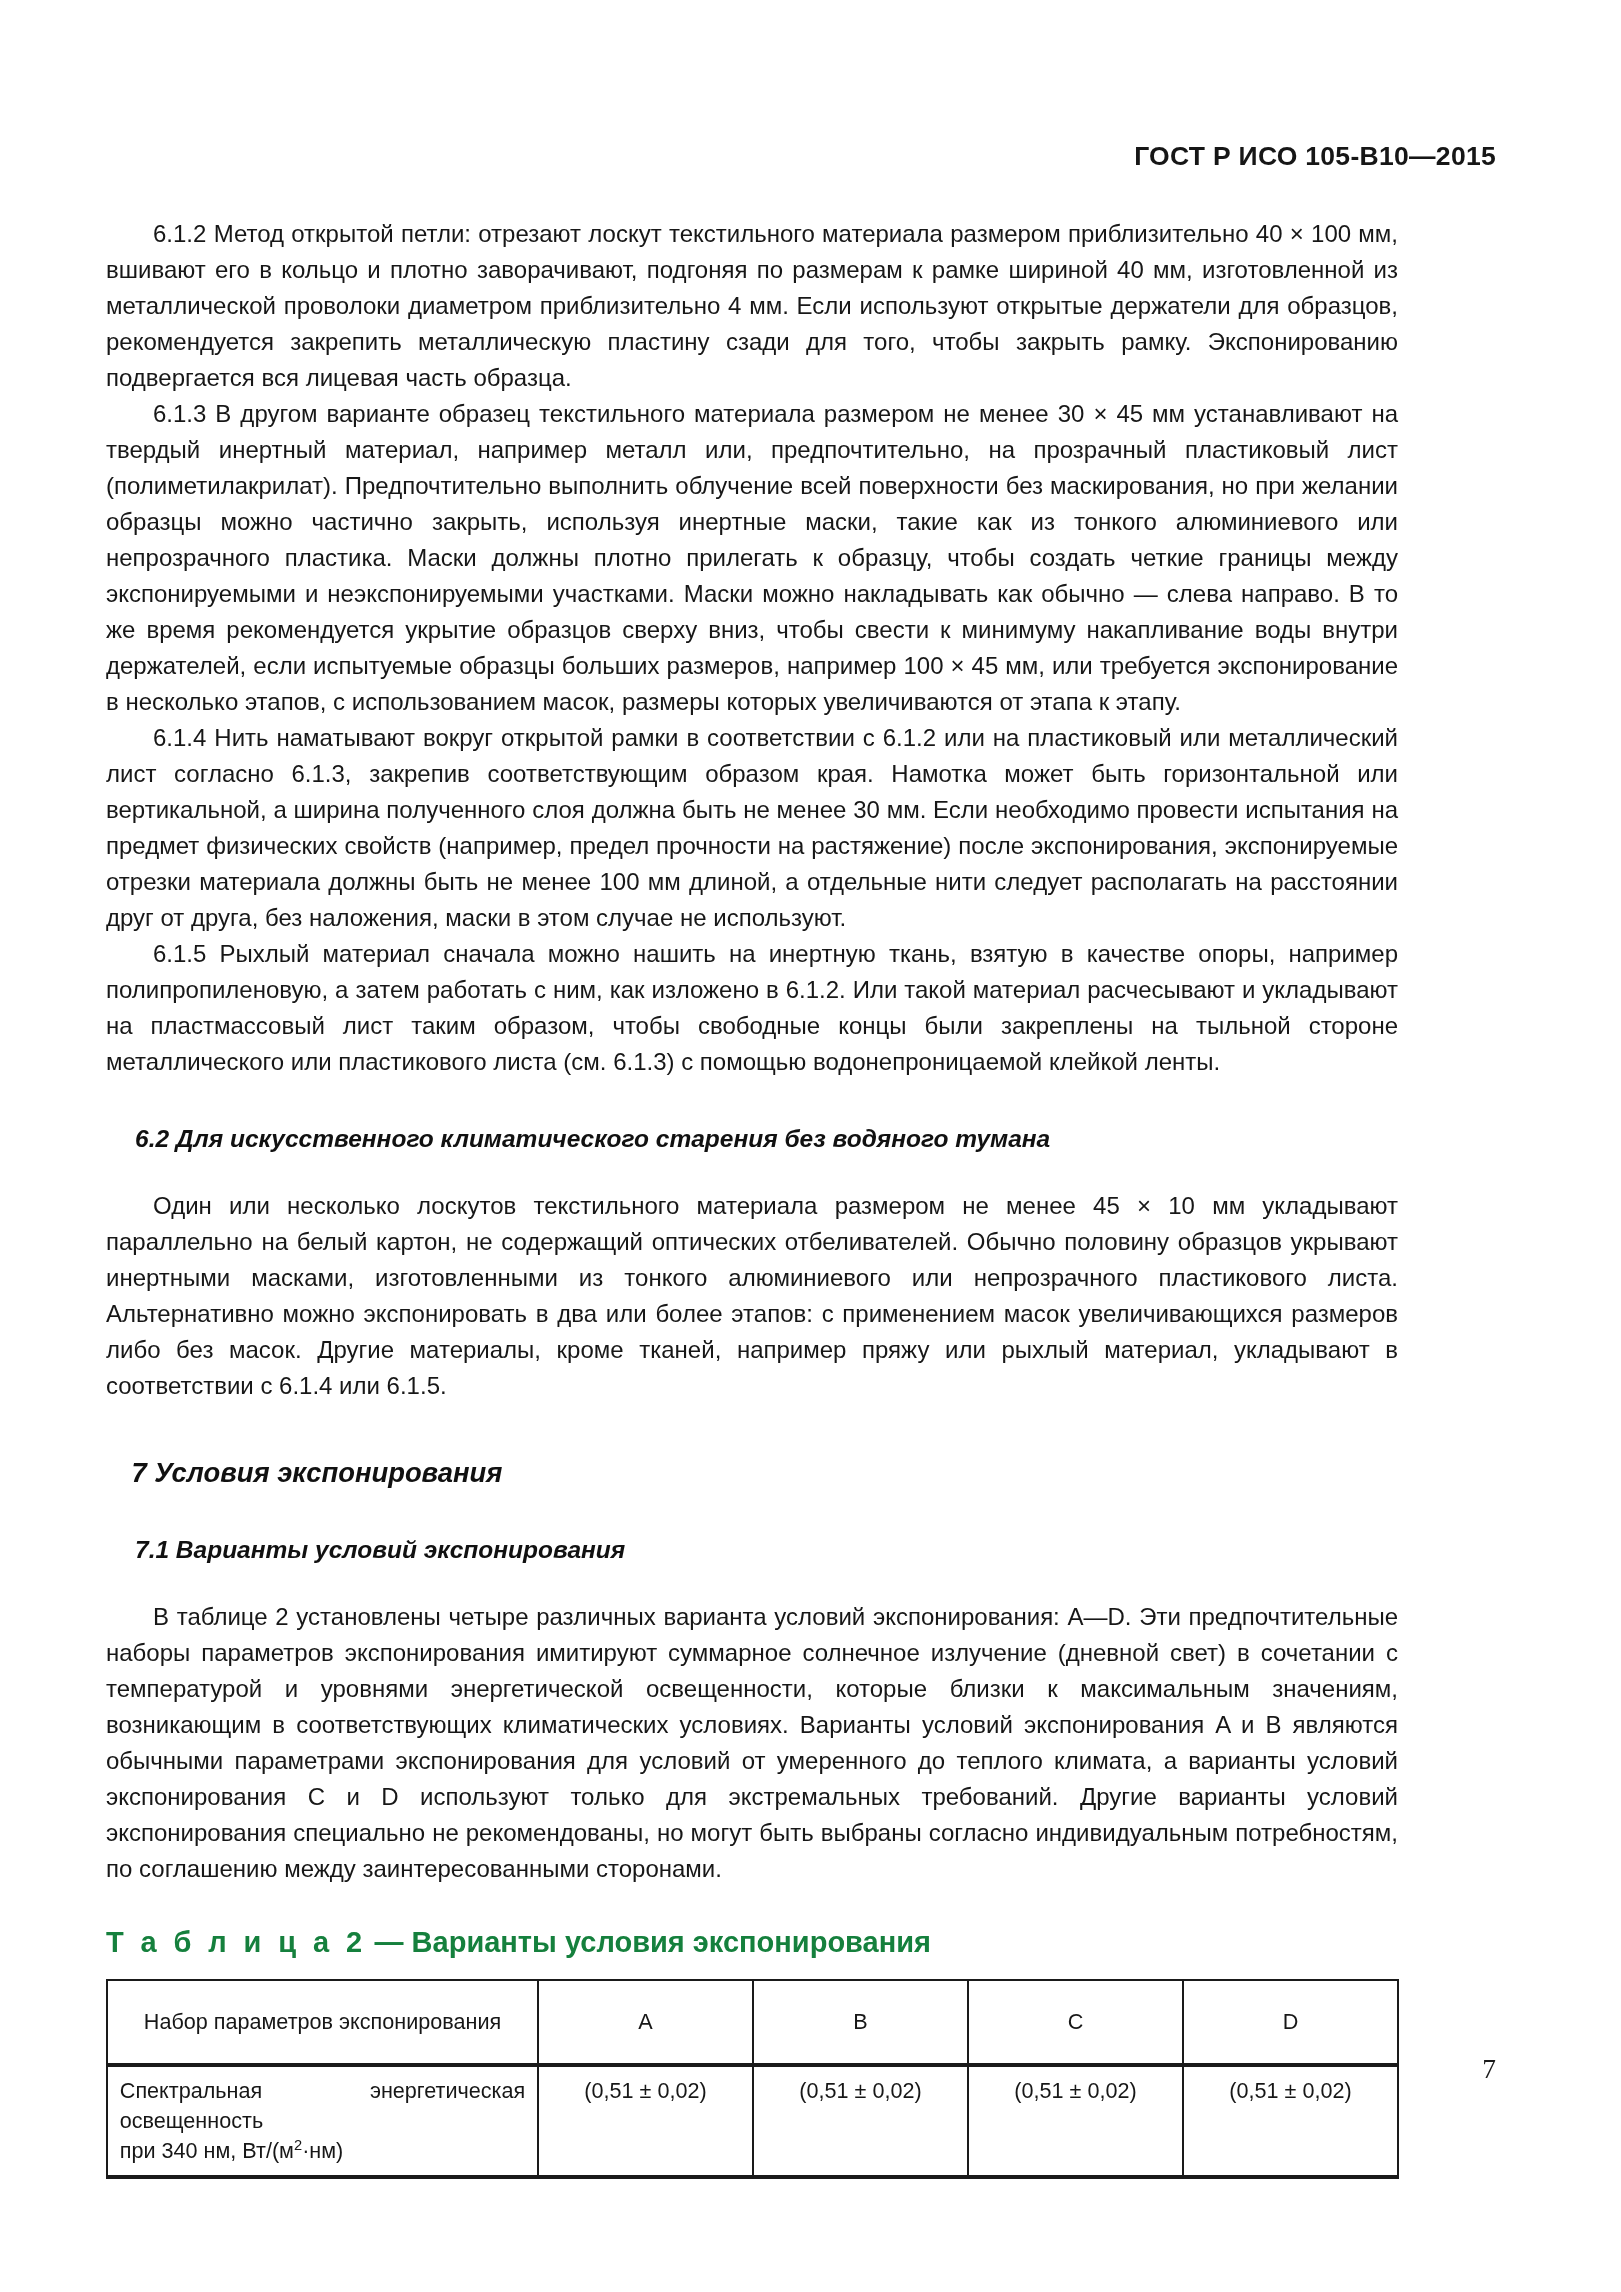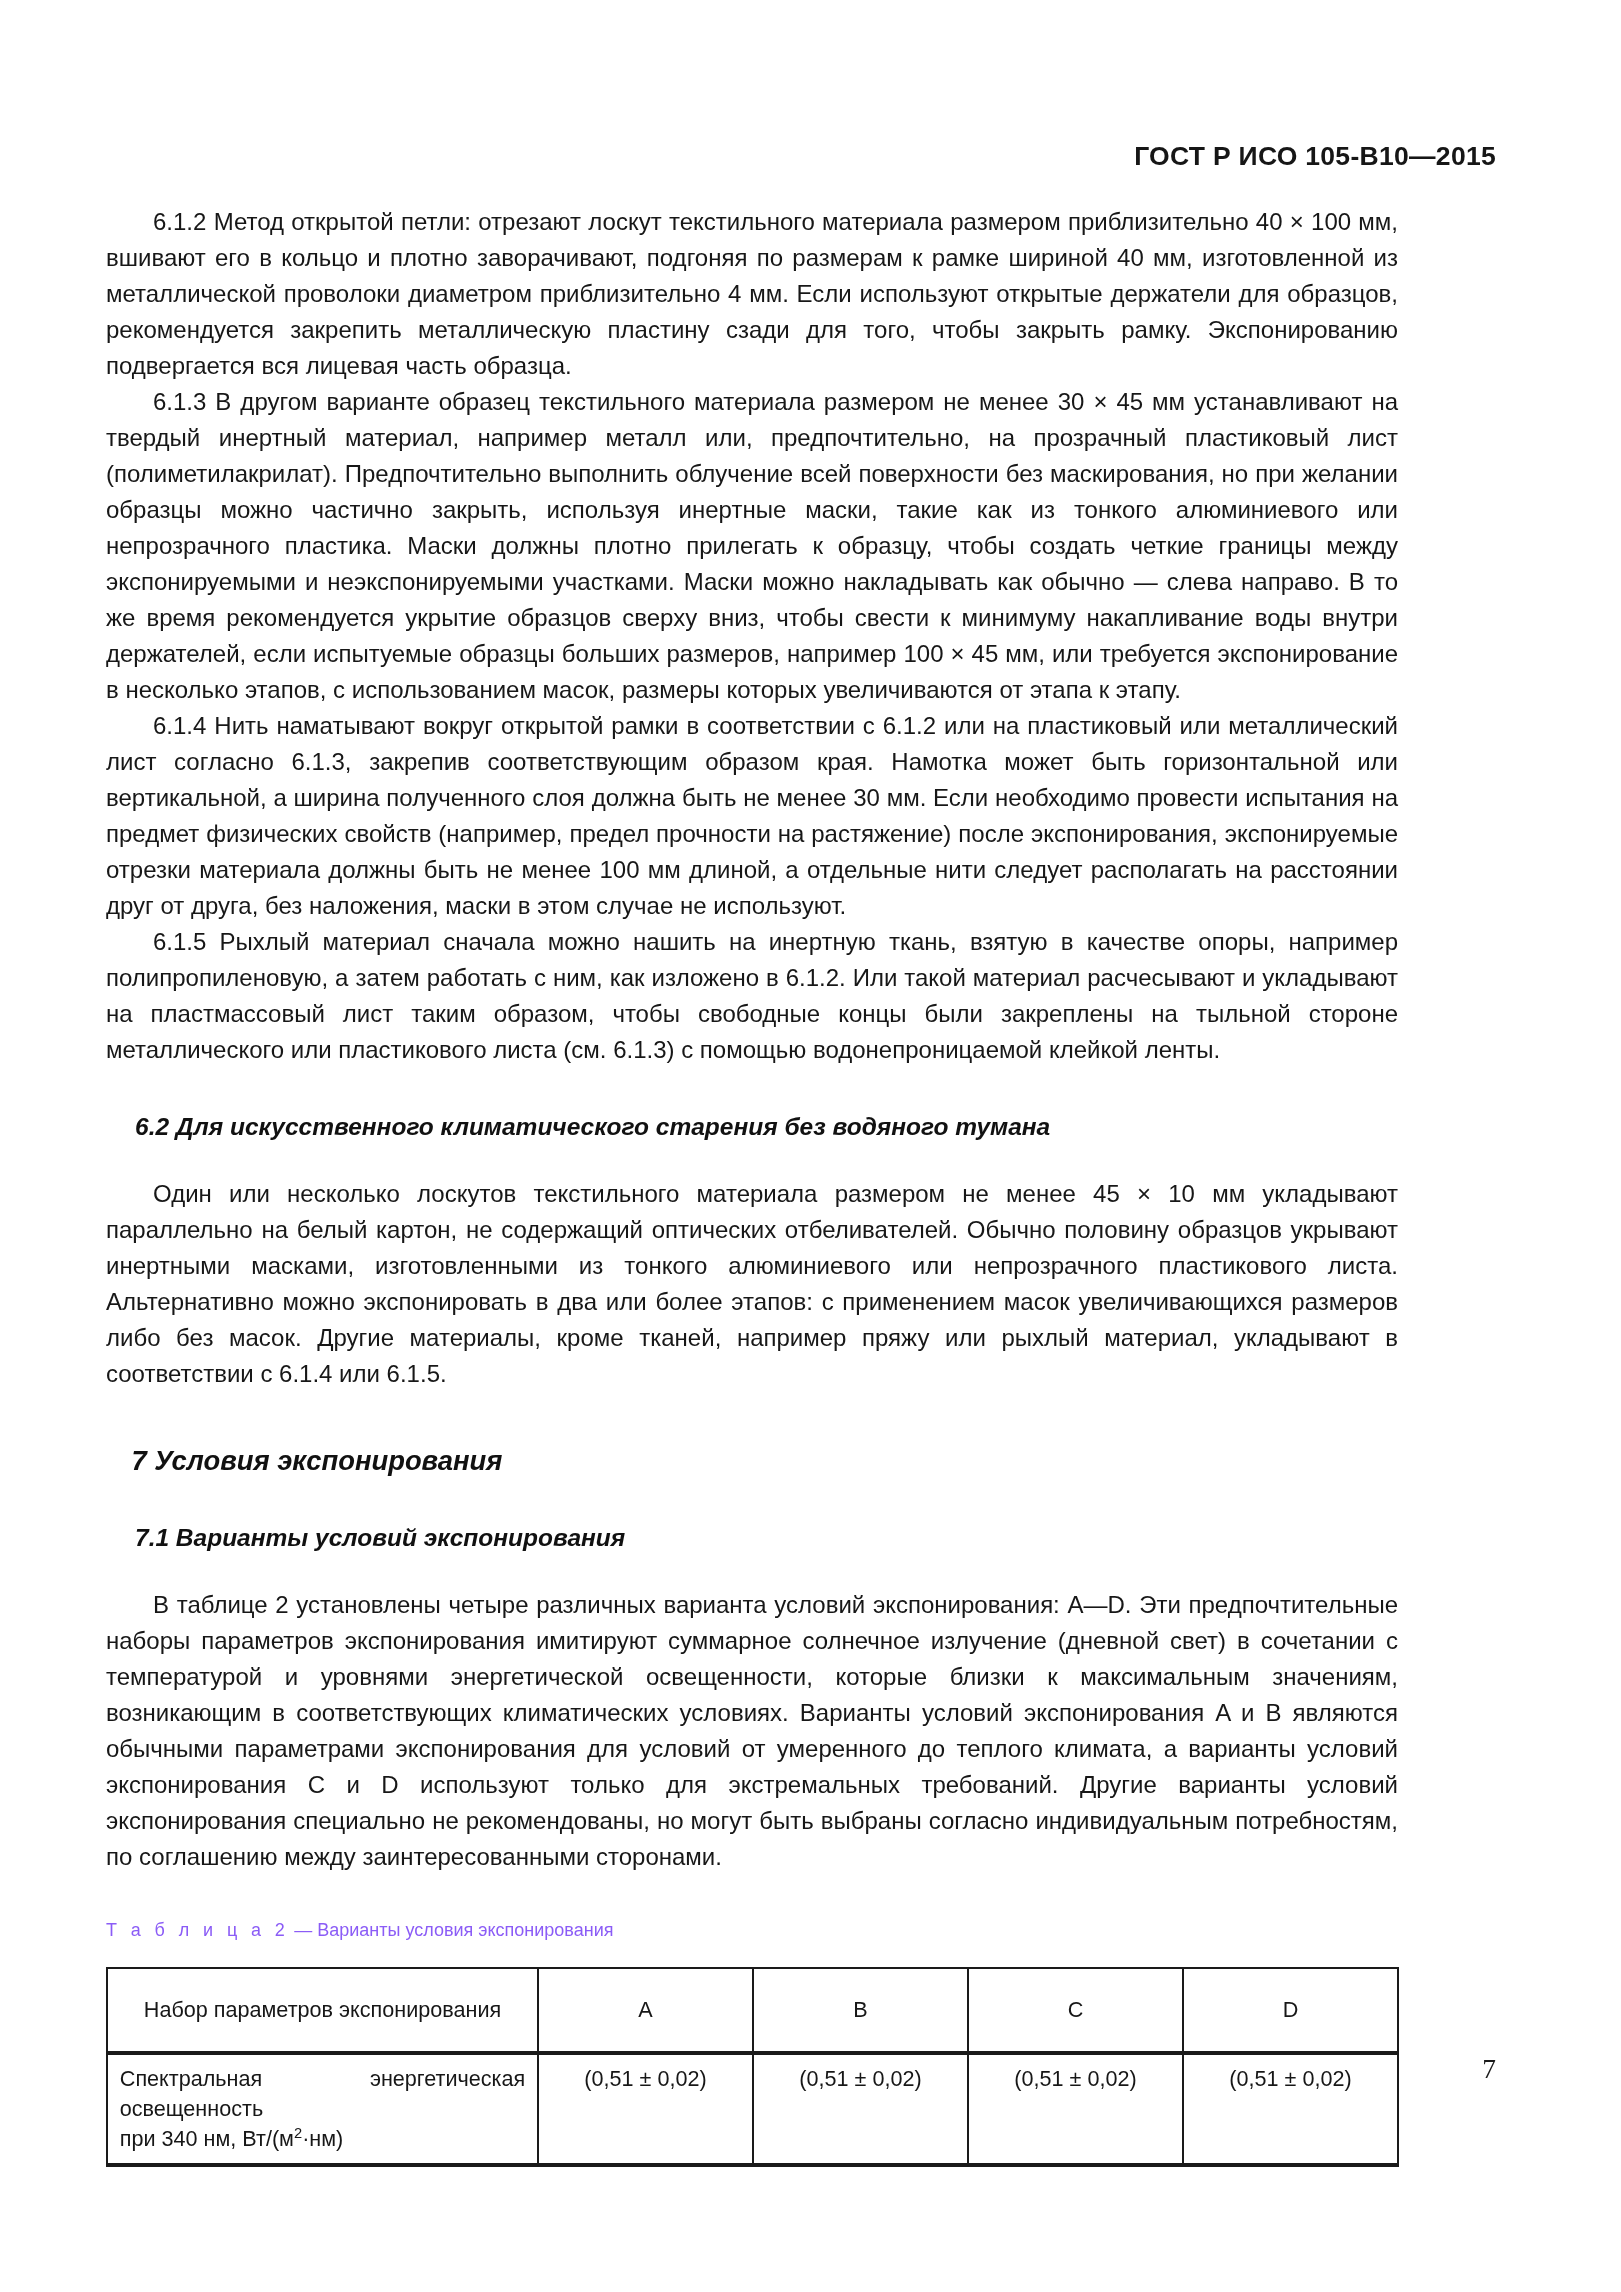--- a/index.html
+++ b/index.html
@@ -28,21 +28,21 @@
     font-weight: bold;
     letter-spacing: 0.3px;
     white-space: nowrap;
     color: #161616;
   }
 
   
   .content {
     position: absolute;
     left: 106px;
-    top: 204px;
+    top: 216px;
     width: 1292px;
   }
 
   p.body {
     margin: 0;
     font-size: 24px;
     line-height: 36px;
     text-align: justify;
     text-justify: inter-word;
     color: #171717;
@@ -68,24 +68,25 @@
   }
   .sec-indent-big {
     padding-left: 25.5px;
   }
   .gap-md  { height: 31px; }
   .gap-lg  { height: 41px; }
   .gap-xl  { height: 51px; }
 
   
   .table-caption {
-    font-size: 18px;
+    font-size: 29px;
     line-height: 29px;
-    color: #8b5cf6;
+    color: #15803d;
     white-space: nowrap;
+    font-weight: bold;
   }
   .table-caption .spaced {
     letter-spacing: 4.4px;
   }
 
   
   table.tbl {
     border-collapse: collapse;
     width: 1292px;
     table-layout: fixed;

